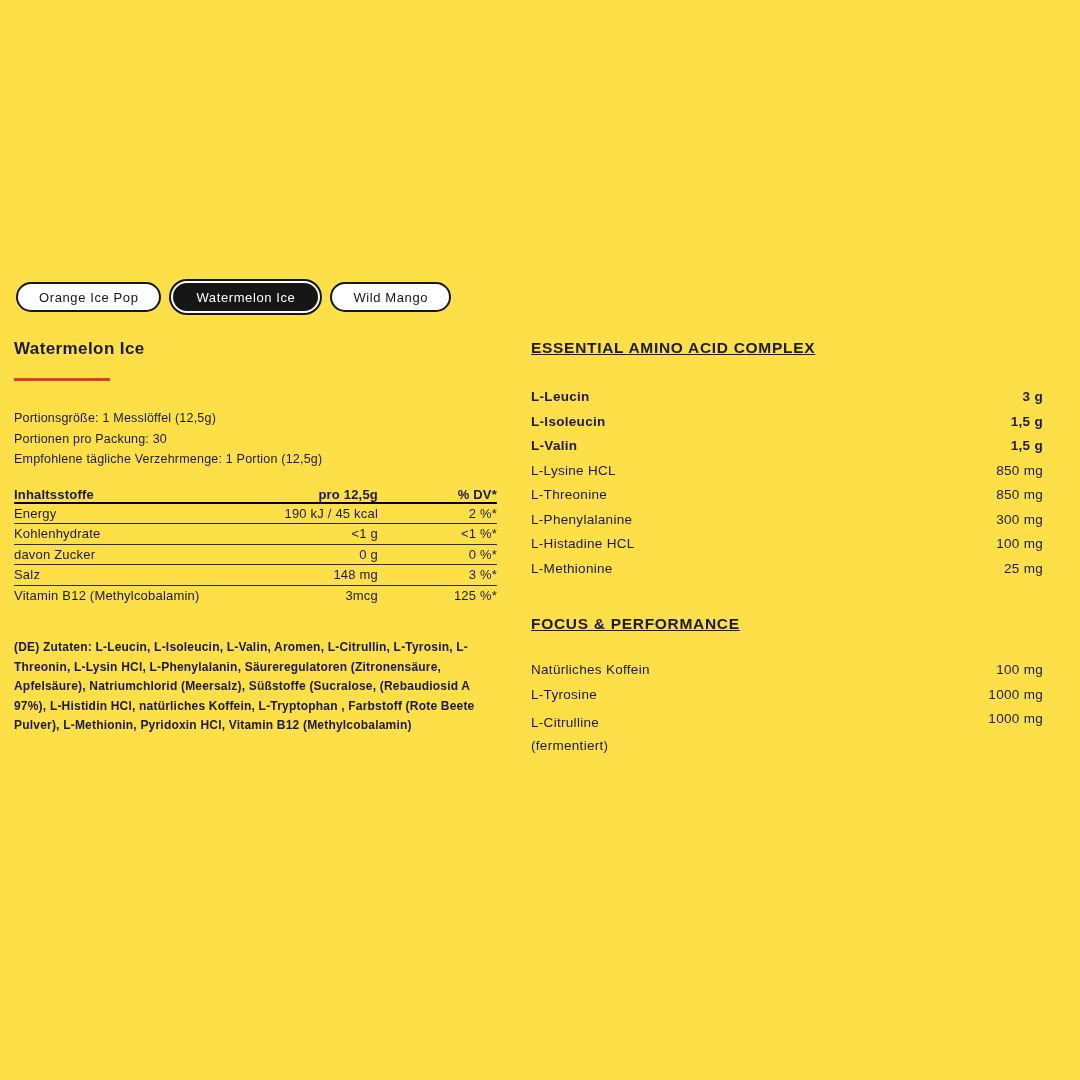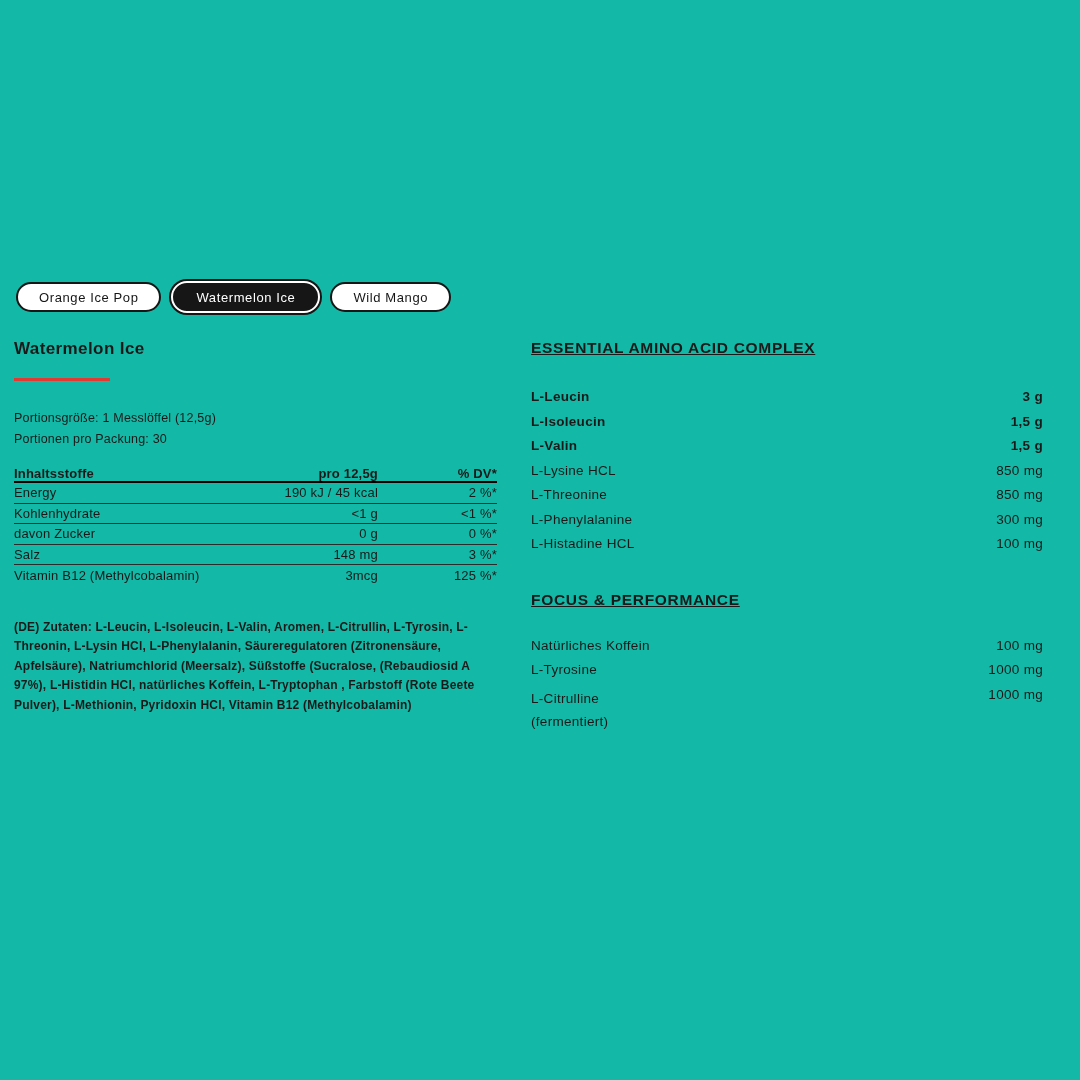--- a/index.html
+++ b/index.html
@@ -3,21 +3,21 @@
 <meta charset="utf-8">
 <style>
   * { margin:0; padding:0; box-sizing:border-box; }
   html,body { background:#ffffff; }
   body {
     width:1080px; height:1080px;
     font-family:"Liberation Sans", sans-serif;
     color:#1a1a1a;
     -webkit-font-smoothing:antialiased;
   }
-  .canvas { position:relative; width:1080px; height:1080px; background:#14b8a6; overflow:hidden; }
+  .canvas { position:relative; width:1080px; height:1080px; background:#fde047; overflow:hidden; }
 
   
   .tabs { position:absolute; left:16px; top:281px; display:flex; align-items:center; gap:8px; }
   .tab {
     height:30px; padding:0 21px;
     border:2px solid #161616; border-radius:16px;
     background:#fff; color:#161616;
     display:flex; align-items:center; justify-content:center;
     font-size:13px; letter-spacing:0.6px; white-space:nowrap;
     cursor:pointer;
@@ -81,20 +81,21 @@
     </div>
   </div>
 
   <div class="left">
     <div class="flavor-title">Watermelon Ice</div>
     <div class="red-line"></div>
 
     <div class="serving">
       <div>Portionsgröße: 1 Messlöffel (12,5g)</div>
       <div>Portionen pro Packung: 30</div>
+      <div>Empfohlene tägliche Verzehrmenge: 1 Portion (12,5g)</div>
     </div>
 
     <div class="ntable">
       <div class="nrow nrow--head">
         <span class="ncol1">Inhaltsstoffe</span>
         <span class="ncol2">pro 12,5g</span>
         <span class="ncol3">% DV*</span>
       </div>
       <div class="nrow">
         <span class="ncol1">Energy</span>
@@ -151,20 +152,24 @@
         <span class="svalue">850 mg</span>
       </div>
       <div class="srow">
         <span class="slabel">L-Phenylalanine</span>
         <span class="svalue">300 mg</span>
       </div>
       <div class="srow">
         <span class="slabel">L-Histadine HCL</span>
         <span class="svalue">100 mg</span>
       </div>
+      <div class="srow">
+        <span class="slabel">L-Methionine</span>
+        <span class="svalue">25 mg</span>
+      </div>
     </div>
 
     <div class="section-title sec2-title">FOCUS &amp; PERFORMANCE</div>
     <div class="sec-rows sec2-rows">
       <div class="srow">
         <span class="slabel">Natürliches Koffein</span>
         <span class="svalue">100 mg</span>
       </div>
       <div class="srow">
         <span class="slabel">L-Tyrosine</span>

